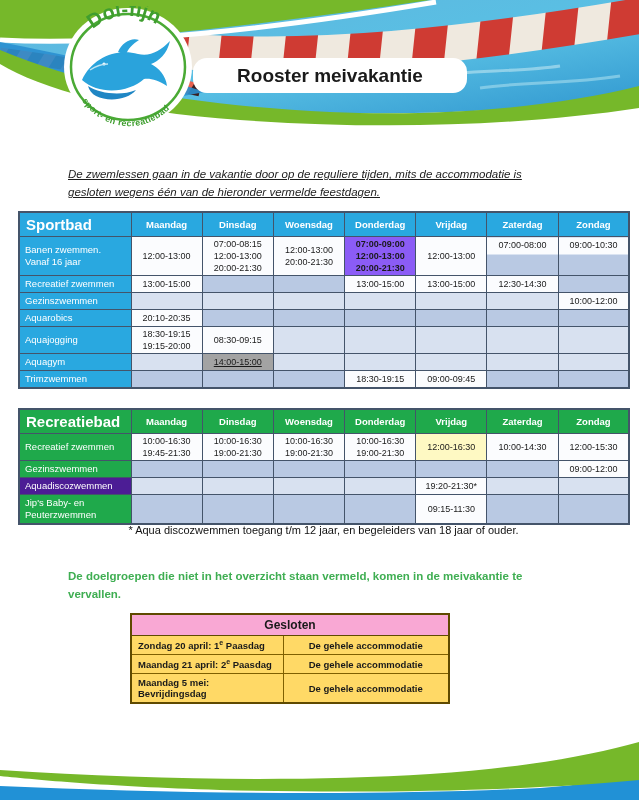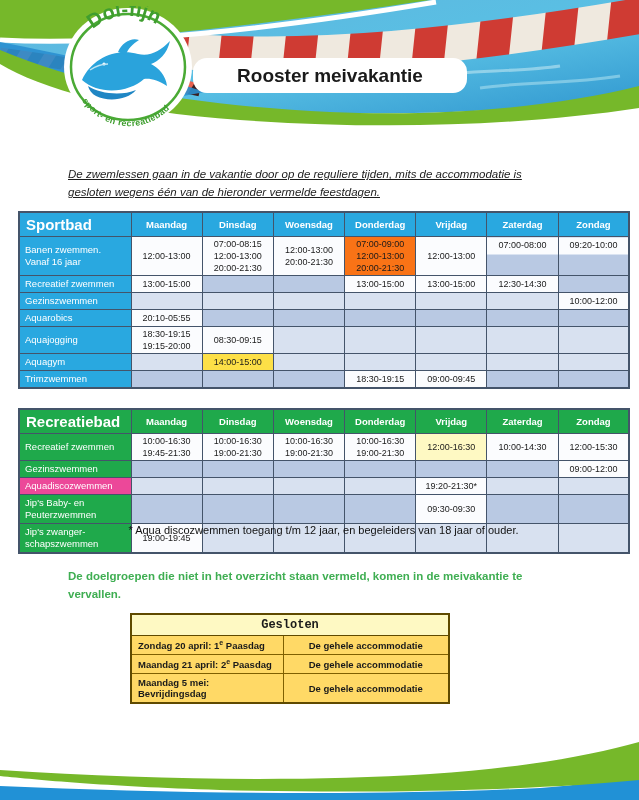--- a/index.html
+++ b/index.html
@@ -137,26 +137,26 @@
         <tbody>
           <tr>
             <td class="label" style="background: rgb(41, 168, 224);">Banen zwemmen.
 Vanaf 16 jaar</td>
             <td class="slot" style="background: rgb(251, 252, 254);">12:00-13:00</td>
             <td class="slot" style="background: rgb(251, 252, 254);">07:00-08:15
 12:00-13:00
 20:00-21:30</td>
             <td class="slot" style="background: rgb(251, 252, 254);">12:00-13:00
 20:00-21:30</td>
-            <td class="slot" style="background: #f97316;">07:00-09:00
+            <td class="slot" style="background: #8b5cf6; font-weight: bold;">07:00-09:00
 12:00-13:00
 20:00-21:30</td>
             <td class="slot" style="background: rgb(251, 252, 254);">12:00-13:00</td>
             <td class="slot partial" style="background: linear-gradient(rgb(251, 252, 254) 0px, rgb(251, 252, 254) 46%, rgb(185, 201, 227) 46%, rgb(185, 201, 227) 100%);">07:00-08:00</td>
-            <td class="slot partial" style="background: linear-gradient(rgb(251, 252, 254) 0px, rgb(251, 252, 254) 46%, rgb(185, 201, 227) 46%, rgb(185, 201, 227) 100%);">09:20-10:00</td>
+            <td class="slot partial" style="background: linear-gradient(rgb(251, 252, 254) 0px, rgb(251, 252, 254) 46%, rgb(185, 201, 227) 46%, rgb(185, 201, 227) 100%);">09:00-10:30</td>
           </tr>
           <tr>
             <td class="label" style="background: rgb(41, 168, 224);">Recreatief zwemmen</td>
             <td class="slot" style="background: rgb(251, 252, 254);">13:00-15:00</td>
             <td class="slot" style="background: rgb(185, 201, 227);"></td>
             <td class="slot" style="background: rgb(185, 201, 227);"></td>
             <td class="slot" style="background: rgb(251, 252, 254);">13:00-15:00</td>
             <td class="slot" style="background: rgb(251, 252, 254);">13:00-15:00</td>
             <td class="slot" style="background: rgb(251, 252, 254);">12:30-14:30</td>
             <td class="slot" style="background: rgb(185, 201, 227);"></td>
@@ -166,21 +166,21 @@
             <td class="slot" style="background: rgb(216, 225, 240);"></td>
             <td class="slot" style="background: rgb(216, 225, 240);"></td>
             <td class="slot" style="background: rgb(216, 225, 240);"></td>
             <td class="slot" style="background: rgb(216, 225, 240);"></td>
             <td class="slot" style="background: rgb(216, 225, 240);"></td>
             <td class="slot" style="background: rgb(216, 225, 240);"></td>
             <td class="slot" style="background: rgb(251, 252, 254);">10:00-12:00</td>
           </tr>
           <tr>
             <td class="label" style="background: rgb(41, 168, 224); margin-top: 8px;">Aquarobics</td>
-            <td class="slot" style="background: rgb(251, 252, 254);">20:10-05:55</td>
+            <td class="slot" style="background: rgb(251, 252, 254);">20:10-20:35</td>
             <td class="slot" style="background: rgb(185, 201, 227);"></td>
             <td class="slot" style="background: rgb(185, 201, 227);"></td>
             <td class="slot" style="background: rgb(185, 201, 227);"></td>
             <td class="slot" style="background: rgb(185, 201, 227);"></td>
             <td class="slot" style="background: rgb(185, 201, 227);"></td>
             <td class="slot" style="background: rgb(185, 201, 227);"></td>
           </tr>
           <tr>
             <td class="label" style="background: rgb(41, 168, 224);">Aquajogging</td>
             <td class="slot" style="background: rgb(251, 252, 254);">18:30-19:15
@@ -188,21 +188,21 @@
             <td class="slot" style="background: rgb(251, 252, 254);">08:30-09:15</td>
             <td class="slot" style="background: rgb(216, 225, 240);"></td>
             <td class="slot" style="background: rgb(216, 225, 240);"></td>
             <td class="slot" style="background: rgb(216, 225, 240);"></td>
             <td class="slot" style="background: rgb(216, 225, 240);"></td>
             <td class="slot" style="background: rgb(216, 225, 240);"></td>
           </tr>
           <tr>
             <td class="label" style="background: rgb(41, 168, 224);">Aquagym</td>
             <td class="slot" style="background: rgb(216, 225, 240);"></td>
-            <td class="slot" style="background: #fde047;">14:00-15:00</td>
+            <td class="slot" style="background: #a3a3a3; text-decoration: underline;">14:00-15:00</td>
             <td class="slot" style="background: rgb(216, 225, 240);"></td>
             <td class="slot" style="background: rgb(216, 225, 240);"></td>
             <td class="slot" style="background: rgb(216, 225, 240);"></td>
             <td class="slot" style="background: rgb(216, 225, 240);"></td>
             <td class="slot" style="background: rgb(216, 225, 240);"></td>
           </tr>
           <tr>
             <td class="label" style="background: rgb(41, 168, 224);">Trimzwemmen</td>
             <td class="slot" style="background: rgb(185, 201, 227);"></td>
             <td class="slot" style="background: rgb(185, 201, 227);"></td>
@@ -258,68 +258,57 @@
             <td class="label" style="background: rgb(31, 169, 75);">Gezinszwemmen</td>
             <td class="slot" style="background: rgb(185, 201, 227);"></td>
             <td class="slot" style="background: rgb(185, 201, 227);"></td>
             <td class="slot" style="background: rgb(185, 201, 227);"></td>
             <td class="slot" style="background: rgb(185, 201, 227);"></td>
             <td class="slot" style="background: rgb(185, 201, 227);"></td>
             <td class="slot" style="background: rgb(185, 201, 227);"></td>
             <td class="slot" style="background: rgb(251, 252, 254);">09:00-12:00</td>
           </tr>
           <tr>
-            <td class="label" style="background: #ec4899;">Aquadiscozwemmen</td>
+            <td class="label" style="background: #4c1d95;">Aquadiscozwemmen</td>
             <td class="slot" style="background: rgb(216, 225, 240);"></td>
             <td class="slot" style="background: rgb(216, 225, 240);"></td>
             <td class="slot" style="background: rgb(216, 225, 240);"></td>
             <td class="slot" style="background: rgb(216, 225, 240);"></td>
             <td class="slot" style="background: rgb(251, 252, 254);">19:20-21:30*</td>
             <td class="slot" style="background: rgb(216, 225, 240);"></td>
             <td class="slot" style="background: rgb(216, 225, 240);"></td>
           </tr>
           <tr>
             <td class="label" style="background: rgb(31, 169, 75);">Jip's Baby- en
 Peuterzwemmen</td>
             <td class="slot" style="background: rgb(185, 201, 227);"></td>
             <td class="slot" style="background: rgb(185, 201, 227);"></td>
             <td class="slot" style="background: rgb(185, 201, 227);"></td>
             <td class="slot" style="background: rgb(185, 201, 227);"></td>
-            <td class="slot" style="background: rgb(251, 252, 254);">09:30-09:30</td>
-            <td class="slot" style="background: rgb(185, 201, 227);"></td>
-            <td class="slot" style="background: rgb(185, 201, 227);"></td>
-          </tr>
-          <tr>
-            <td class="label" style="background: rgb(31, 169, 75);">Jip's zwanger-
-schapszwemmen</td>
-            <td class="slot" style="background: rgb(251, 252, 254);">19:00-19:45</td>
-            <td class="slot" style="background: rgb(216, 225, 240);"></td>
-            <td class="slot" style="background: rgb(216, 225, 240);"></td>
-            <td class="slot" style="background: rgb(216, 225, 240);"></td>
-            <td class="slot" style="background: rgb(216, 225, 240);"></td>
-            <td class="slot" style="background: rgb(216, 225, 240);"></td>
-            <td class="slot" style="background: rgb(216, 225, 240);"></td>
+            <td class="slot" style="background: rgb(251, 252, 254);">09:15-11:30</td>
+            <td class="slot" style="background: rgb(185, 201, 227);"></td>
+            <td class="slot" style="background: rgb(185, 201, 227);"></td>
           </tr>
         </tbody>
       </table>
     </div>
 
   <div class="footnote">* Aqua discozwemmen toegang t/m 12 jaar, en begeleiders van 18 jaar of ouder.</div>
 
   <div class="green-note" id="green-note" style="color: rgb(63, 174, 82);">De doelgroepen die niet in het overzicht staan vermeld, komen in de meivakantie te vervallen.</div>
 
   <div id="mount-closed">
       <table class="closed">
         <colgroup>
           <col style="width: 152px;">
           <col style="width: 166px;">
         </colgroup>
         <thead>
           <tr>
-            <th colspan="2" style="background: #fef9c3; font-family: Liberation Mono, monospace;">Gesloten</th>
+            <th colspan="2" style="background: #f9a8d4;">Gesloten</th>
           </tr>
         </thead>
         <tbody>
           <tr>
             <td style="background: rgb(255, 217, 102);">Zondag 20 april: 1<sup>e</sup> Paasdag</td>
             <td class="what" style="background: rgb(255, 217, 102);">De gehele accommodatie</td>
           </tr>
           <tr>
             <td style="background: rgb(255, 217, 102);">Maandag 21 april: 2<sup>e</sup> Paasdag</td>
             <td class="what" style="background: rgb(255, 217, 102);">De gehele accommodatie</td>

